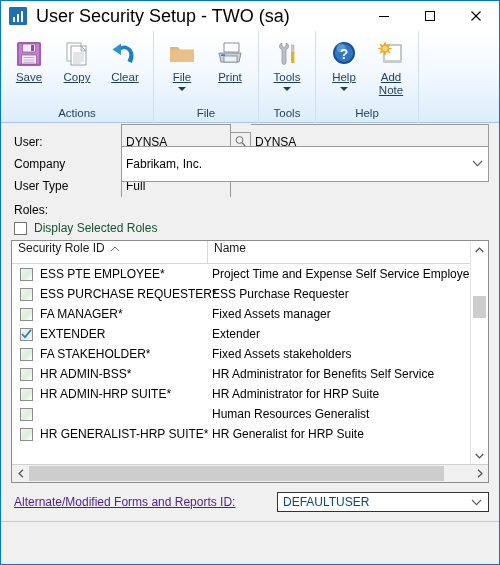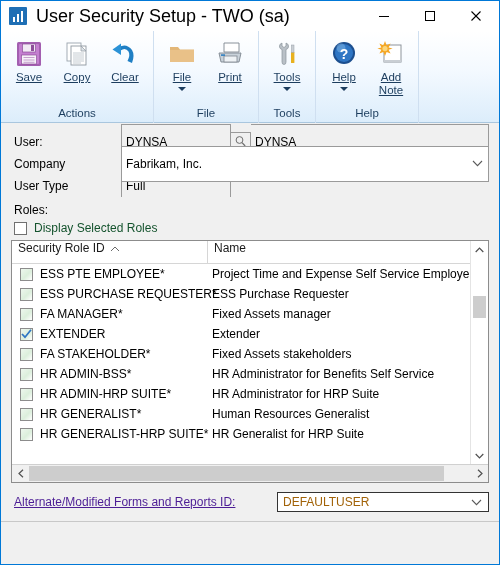--- a/index.html
+++ b/index.html
@@ -265,21 +265,21 @@
     text-decoration: underline;
     padding-left: 3px;
     white-space: nowrap;
   }
   .bcombo {
     margin-left: auto;
     width: 212px; flex: 0 0 212px;
     height: 20px; box-sizing: border-box;
     border: 1px solid #333333;
     background: #ffffff;
-    font-size: 12px; color: #a16207;
+    font-size: 12px; color: #0c4a6e;
     display: flex; align-items: center;
     padding-left: 5px; position: relative;
     white-space: nowrap;
   }
   .bcombo .chev { position: absolute; right: 6px; top: 0; bottom: 0; display: flex; align-items: center; }
   .btn-row { margin-top: 9px; padding-left: 3px; }
   .pushbtn {
     width: 113px; height: 22px;
     border: 1px solid #8c8c8c;
     background: #ececec;
@@ -554,21 +554,20 @@
               <div class="grow">
                 <div class="gcell1">
                   <span class="rolechk"></span>
                   <span class="rlabel">HR ADMIN-HRP SUITE*</span>
                 </div>
                 <div class="gcell2">HR Administrator for HRP Suite</div>
               </div>
               <div class="grow">
                 <div class="gcell1">
                   <span class="rolechk"></span>
-                  <span class="rlabel">HR GENERALIST*</span>
                 </div>
                 <div class="gcell2">Human Resources Generalist</div>
               </div>
               <div class="grow">
                 <div class="gcell1">
                   <span class="rolechk"></span>
                   <span class="rlabel">HR GENERALIST-HRP SUITE*</span>
                 </div>
                 <div class="gcell2">HR Generalist for HRP Suite</div>
               </div>

